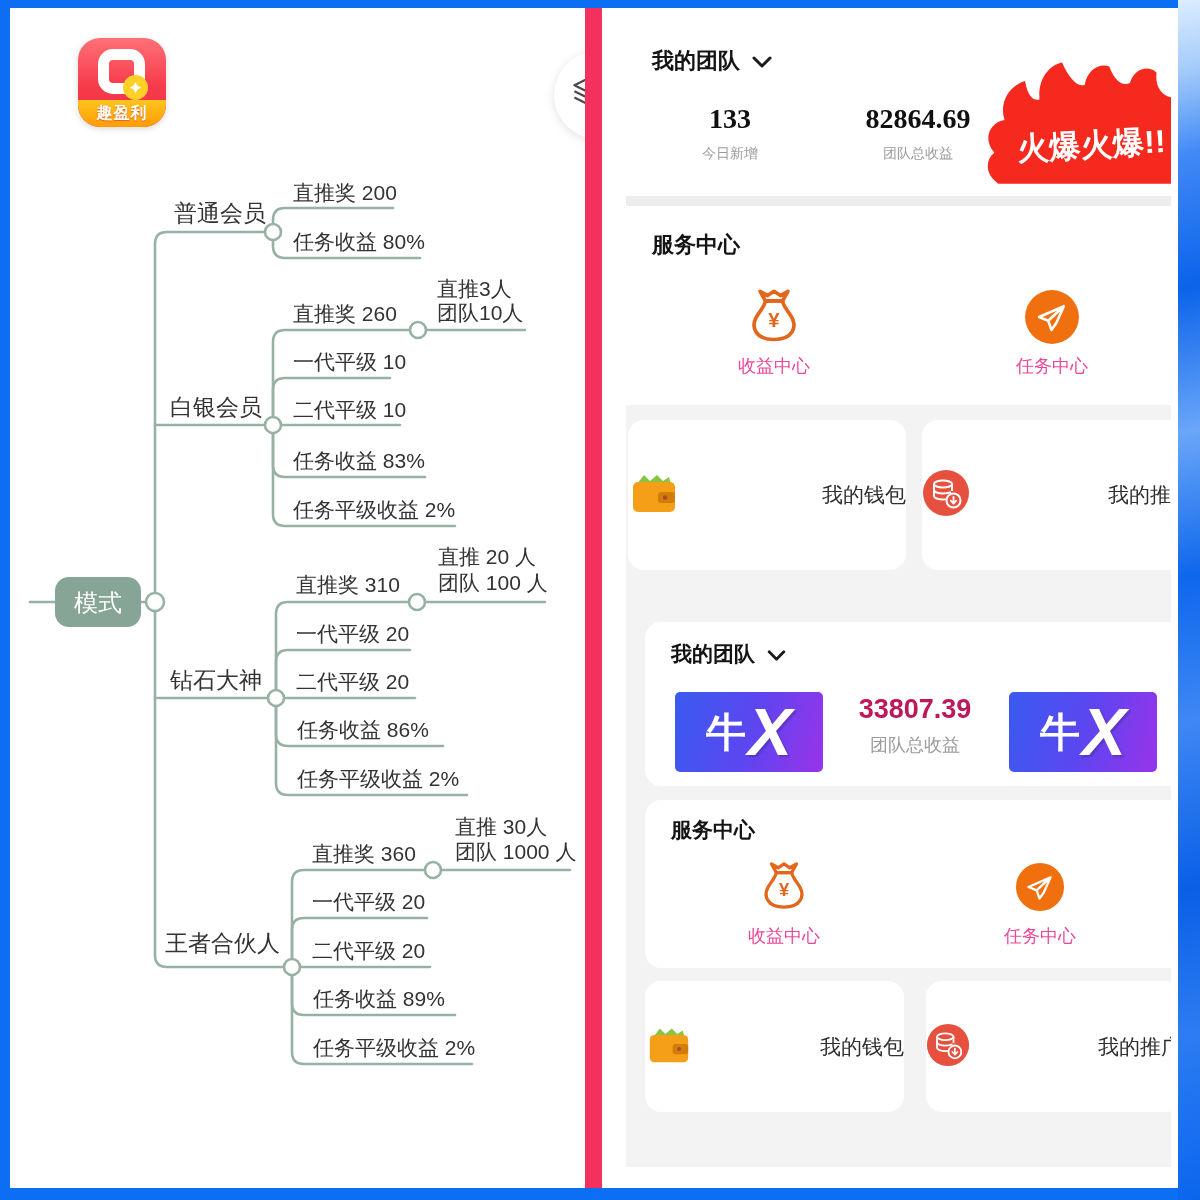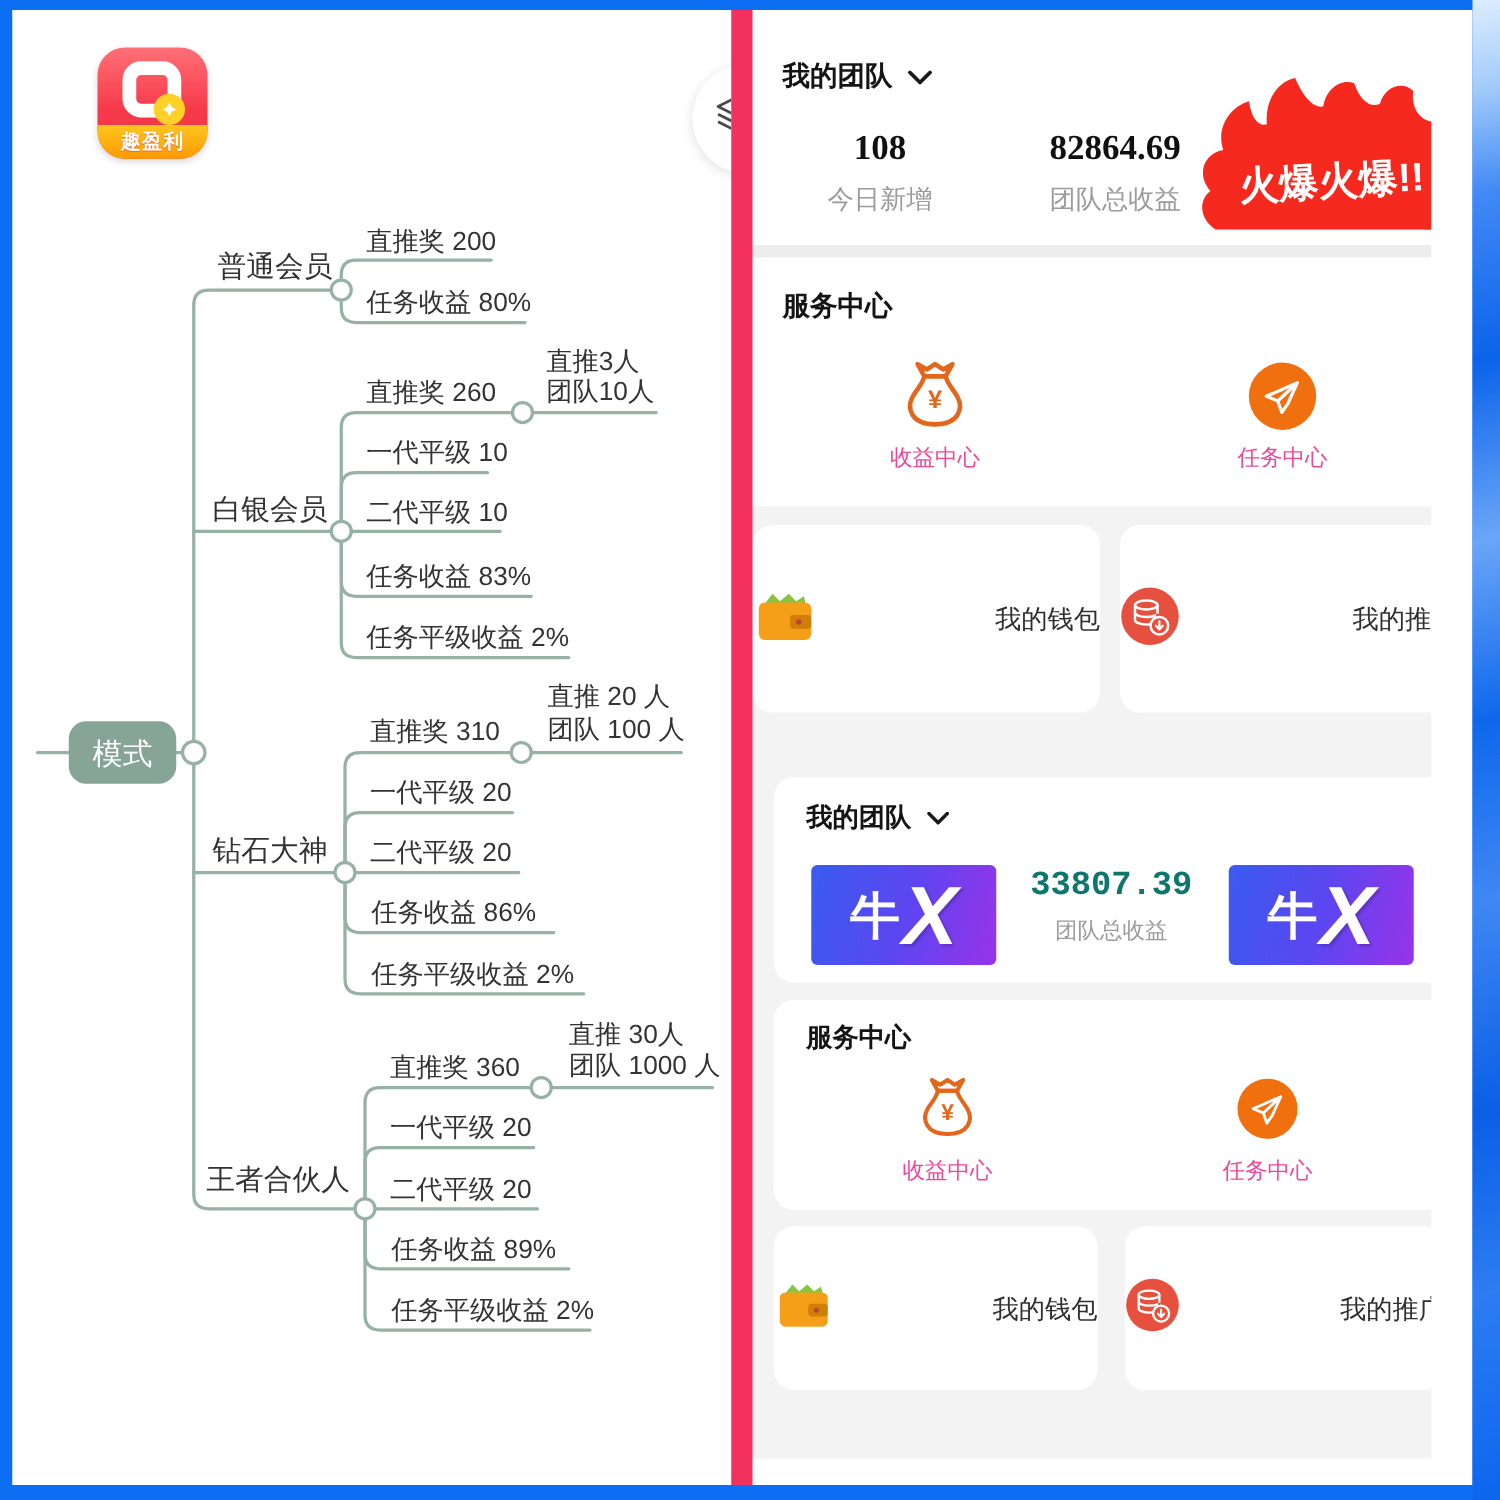--- a/index.html
+++ b/index.html
@@ -36,26 +36,26 @@
              display:flex;align-items:center;justify-content:center;}
   .logo-band{position:absolute;left:0;bottom:0;width:100%;height:27px;border-radius:0 0 22px 22px;
              background:linear-gradient(180deg,#ffc51e,#ff9b03);
              display:flex;align-items:center;justify-content:center;
              color:#fff;font-size:16px;font-weight:700;text-shadow:0 1px 1px #e65c2e;letter-spacing:1px;}
   
   .layers-btn{position:absolute;left:544px;top:43px;width:88px;height:88px;border-radius:50%;background:#fff;
               box-shadow:0 2px 10px rgba(0,0,0,.12);display:flex;align-items:center;padding-left:16px;}
 
   
-  .rp{position:absolute;left:600px;top:8px;width:545px;height:1180px;background:#fff;overflow:hidden;z-index:2;}
+  .rp{position:absolute;left:626px;top:8px;width:545px;height:1180px;background:#fff;overflow:hidden;z-index:2;}
   .team-header{position:absolute;left:26px;top:38px;display:flex;align-items:center;gap:12px;
                font-size:22px;font-weight:700;color:#141414;}
   .stat{position:absolute;text-align:center;}
   .stat-num{font-family:"Liberation Serif","DejaVu Serif",serif;font-weight:700;font-size:28px;color:#101010;}
-  .stat-lbl{margin-top:10px;font-size:21px;color:#9b9b9b;}
+  .stat-lbl{margin-top:10px;font-size:14px;color:#9b9b9b;}
   .stat1{left:38px;top:95px;width:132px;}
   .stat2{left:196px;top:95px;width:192px;}
   .fire{position:absolute;left:356px;top:48px;width:228px;height:130px;}
   .divider{position:absolute;left:0;top:188px;width:576px;height:10px;background:#ededee;}
   .svc-title{position:absolute;left:26px;top:222px;font-size:22px;font-weight:700;color:#141414;}
   .svc-item{position:absolute;width:150px;text-align:center;}
   .svc-item .ic{height:62px;display:flex;align-items:center;justify-content:center;}
   .svc-item .lb{margin-top:6px;font-size:18px;color:#ec4899;}
   .svc1a{left:73px;top:278px;}
   .svc1b{left:351px;top:278px;}
@@ -70,21 +70,21 @@
   .team-card{position:absolute;left:19px;top:614px;width:541px;height:164px;background:#fff;border-radius:16px;}
   .tc-header{position:absolute;left:26px;top:18px;display:flex;align-items:center;gap:12px;font-size:21px;font-weight:700;color:#141414;}
   .brand{position:absolute;top:70px;width:148px;height:80px;border-radius:5px;
          background:linear-gradient(105deg,#3d59ef 5%,#5b46f0 50%,#9335ea 95%);
          display:flex;align-items:center;justify-content:center;color:#fff;}
   .brand-cn{font-size:40px;font-weight:700;margin-right:2px;}
   .brand-x{font-size:66px;font-weight:700;font-style:italic;line-height:1;text-shadow:2px 2px 2px rgba(0,0,0,.18);}
   .brand-l{left:30px;}
   .brand-r{left:364px;}
   .tc-stat{position:absolute;left:190px;top:72px;width:160px;text-align:center;}
-  .tc-num{font-family:Liberation Mono, monospace;font-weight:700;font-size:27px;color:#0f766e;}
+  .tc-num{font-family:Liberation Sans, sans-serif;font-weight:700;font-size:27px;color:#be185d;}
   .tc-lbl{margin-top:8px;font-size:18px;color:#9b9b9b;}
 
   .svc-card{position:absolute;left:19px;top:792px;width:541px;height:168px;background:#fff;border-radius:16px;}
   .sc-title{position:absolute;left:26px;top:16px;font-size:21px;font-weight:700;color:#141414;}
   .svc2a{left:64px;top:56px;}
   .svc2b{left:320px;top:56px;}
 </style>
 </head>
 <body>
 
@@ -192,21 +192,21 @@
   <div class="team-header">
     <span>我的团队</span>
     <span>
       <svg width="20" height="12" viewBox="0 0 20 12" fill="none">
           <polyline points="2,2 10,10 18,2" stroke="#1a1a1a" stroke-width="3" stroke-linecap="round" stroke-linejoin="round"></polyline>
         </svg>
     </span>
   </div>
 
   <div class="stat stat1">
-    <div class="stat-num">108</div>
+    <div class="stat-num">133</div>
     <div class="stat-lbl">今日新增</div>
   </div>
   <div class="stat stat2">
     <div class="stat-num">82864.69</div>
     <div class="stat-lbl">团队总收益</div>
   </div>
 
   <div class="fire">
     <svg width="228" height="130" viewBox="0 0 222 126">
       <path fill="#f5291d" d="M16 124 C4 116 2 102 12 94 C0 80 8 64 22 62 C16 44 28 28 42 24 C44 38 50 44 56 42 C54 22 66 8 78 6 C84 20 92 30 100 28 C102 14 114 6 124 10 C128 22 136 30 144 26 C148 12 162 8 170 16 C168 30 176 40 186 40 C198 44 204 58 196 68 C210 76 210 94 196 102 C204 114 192 126 178 124 Z"></path>

